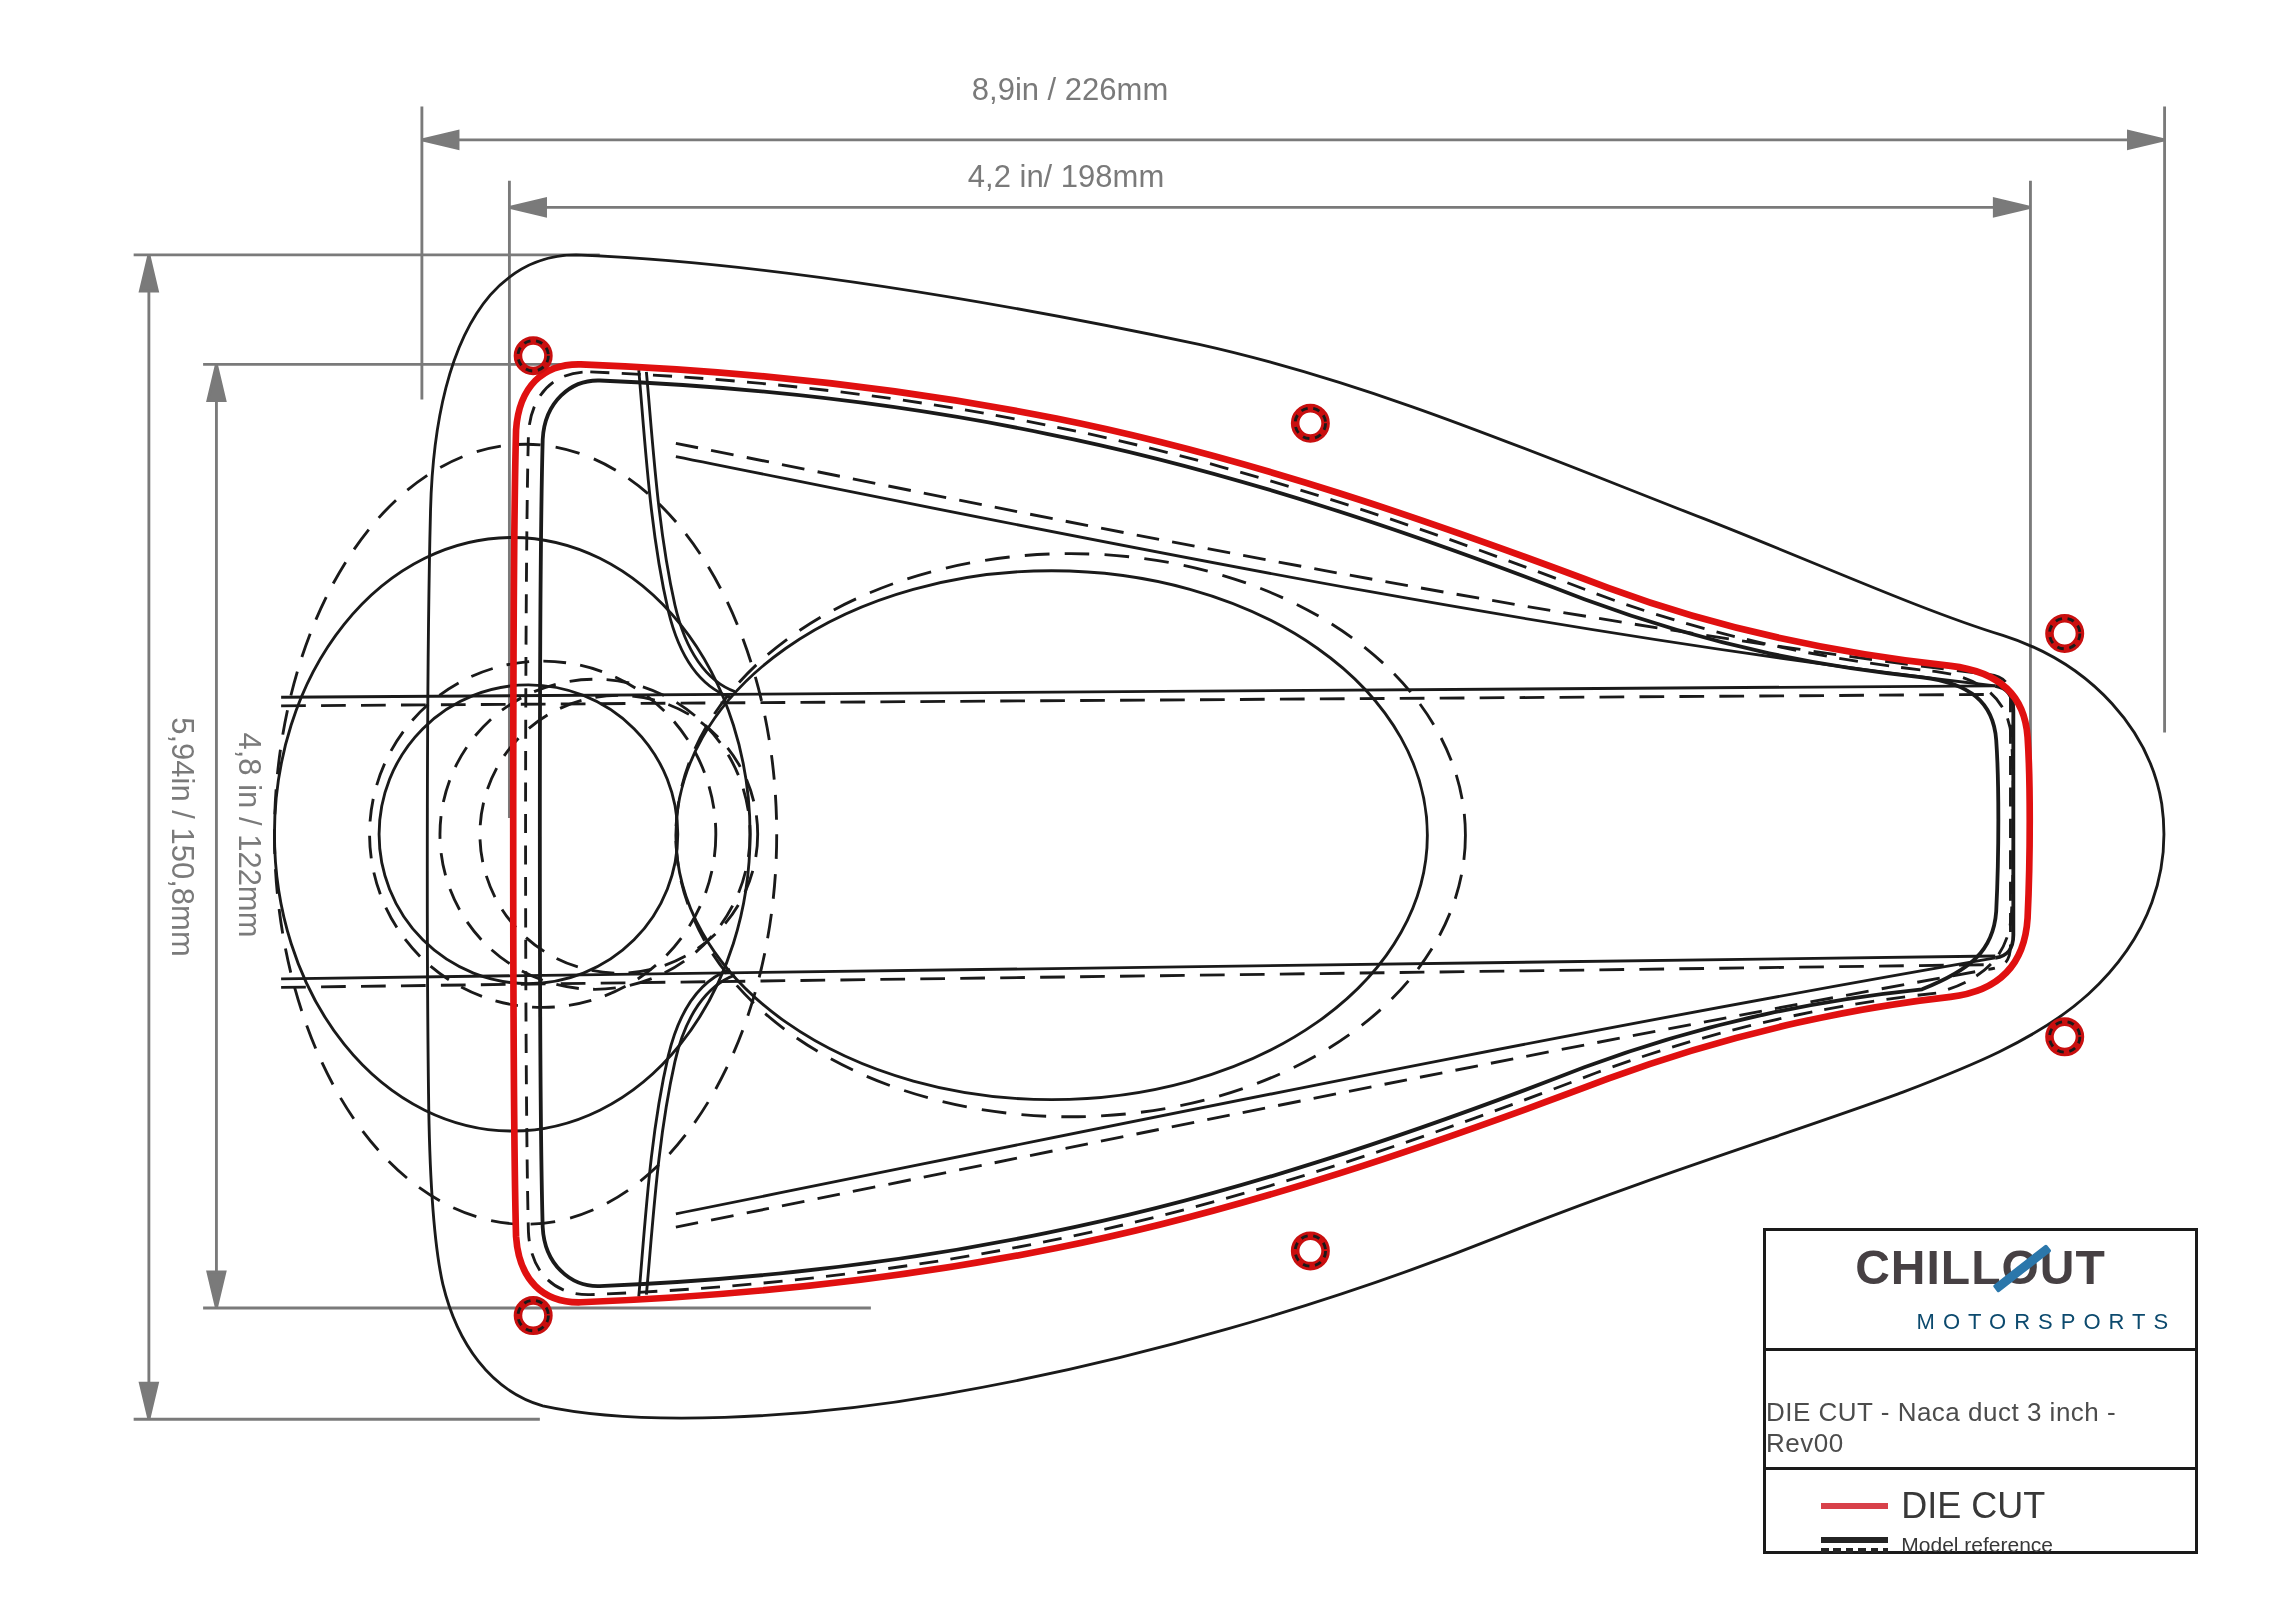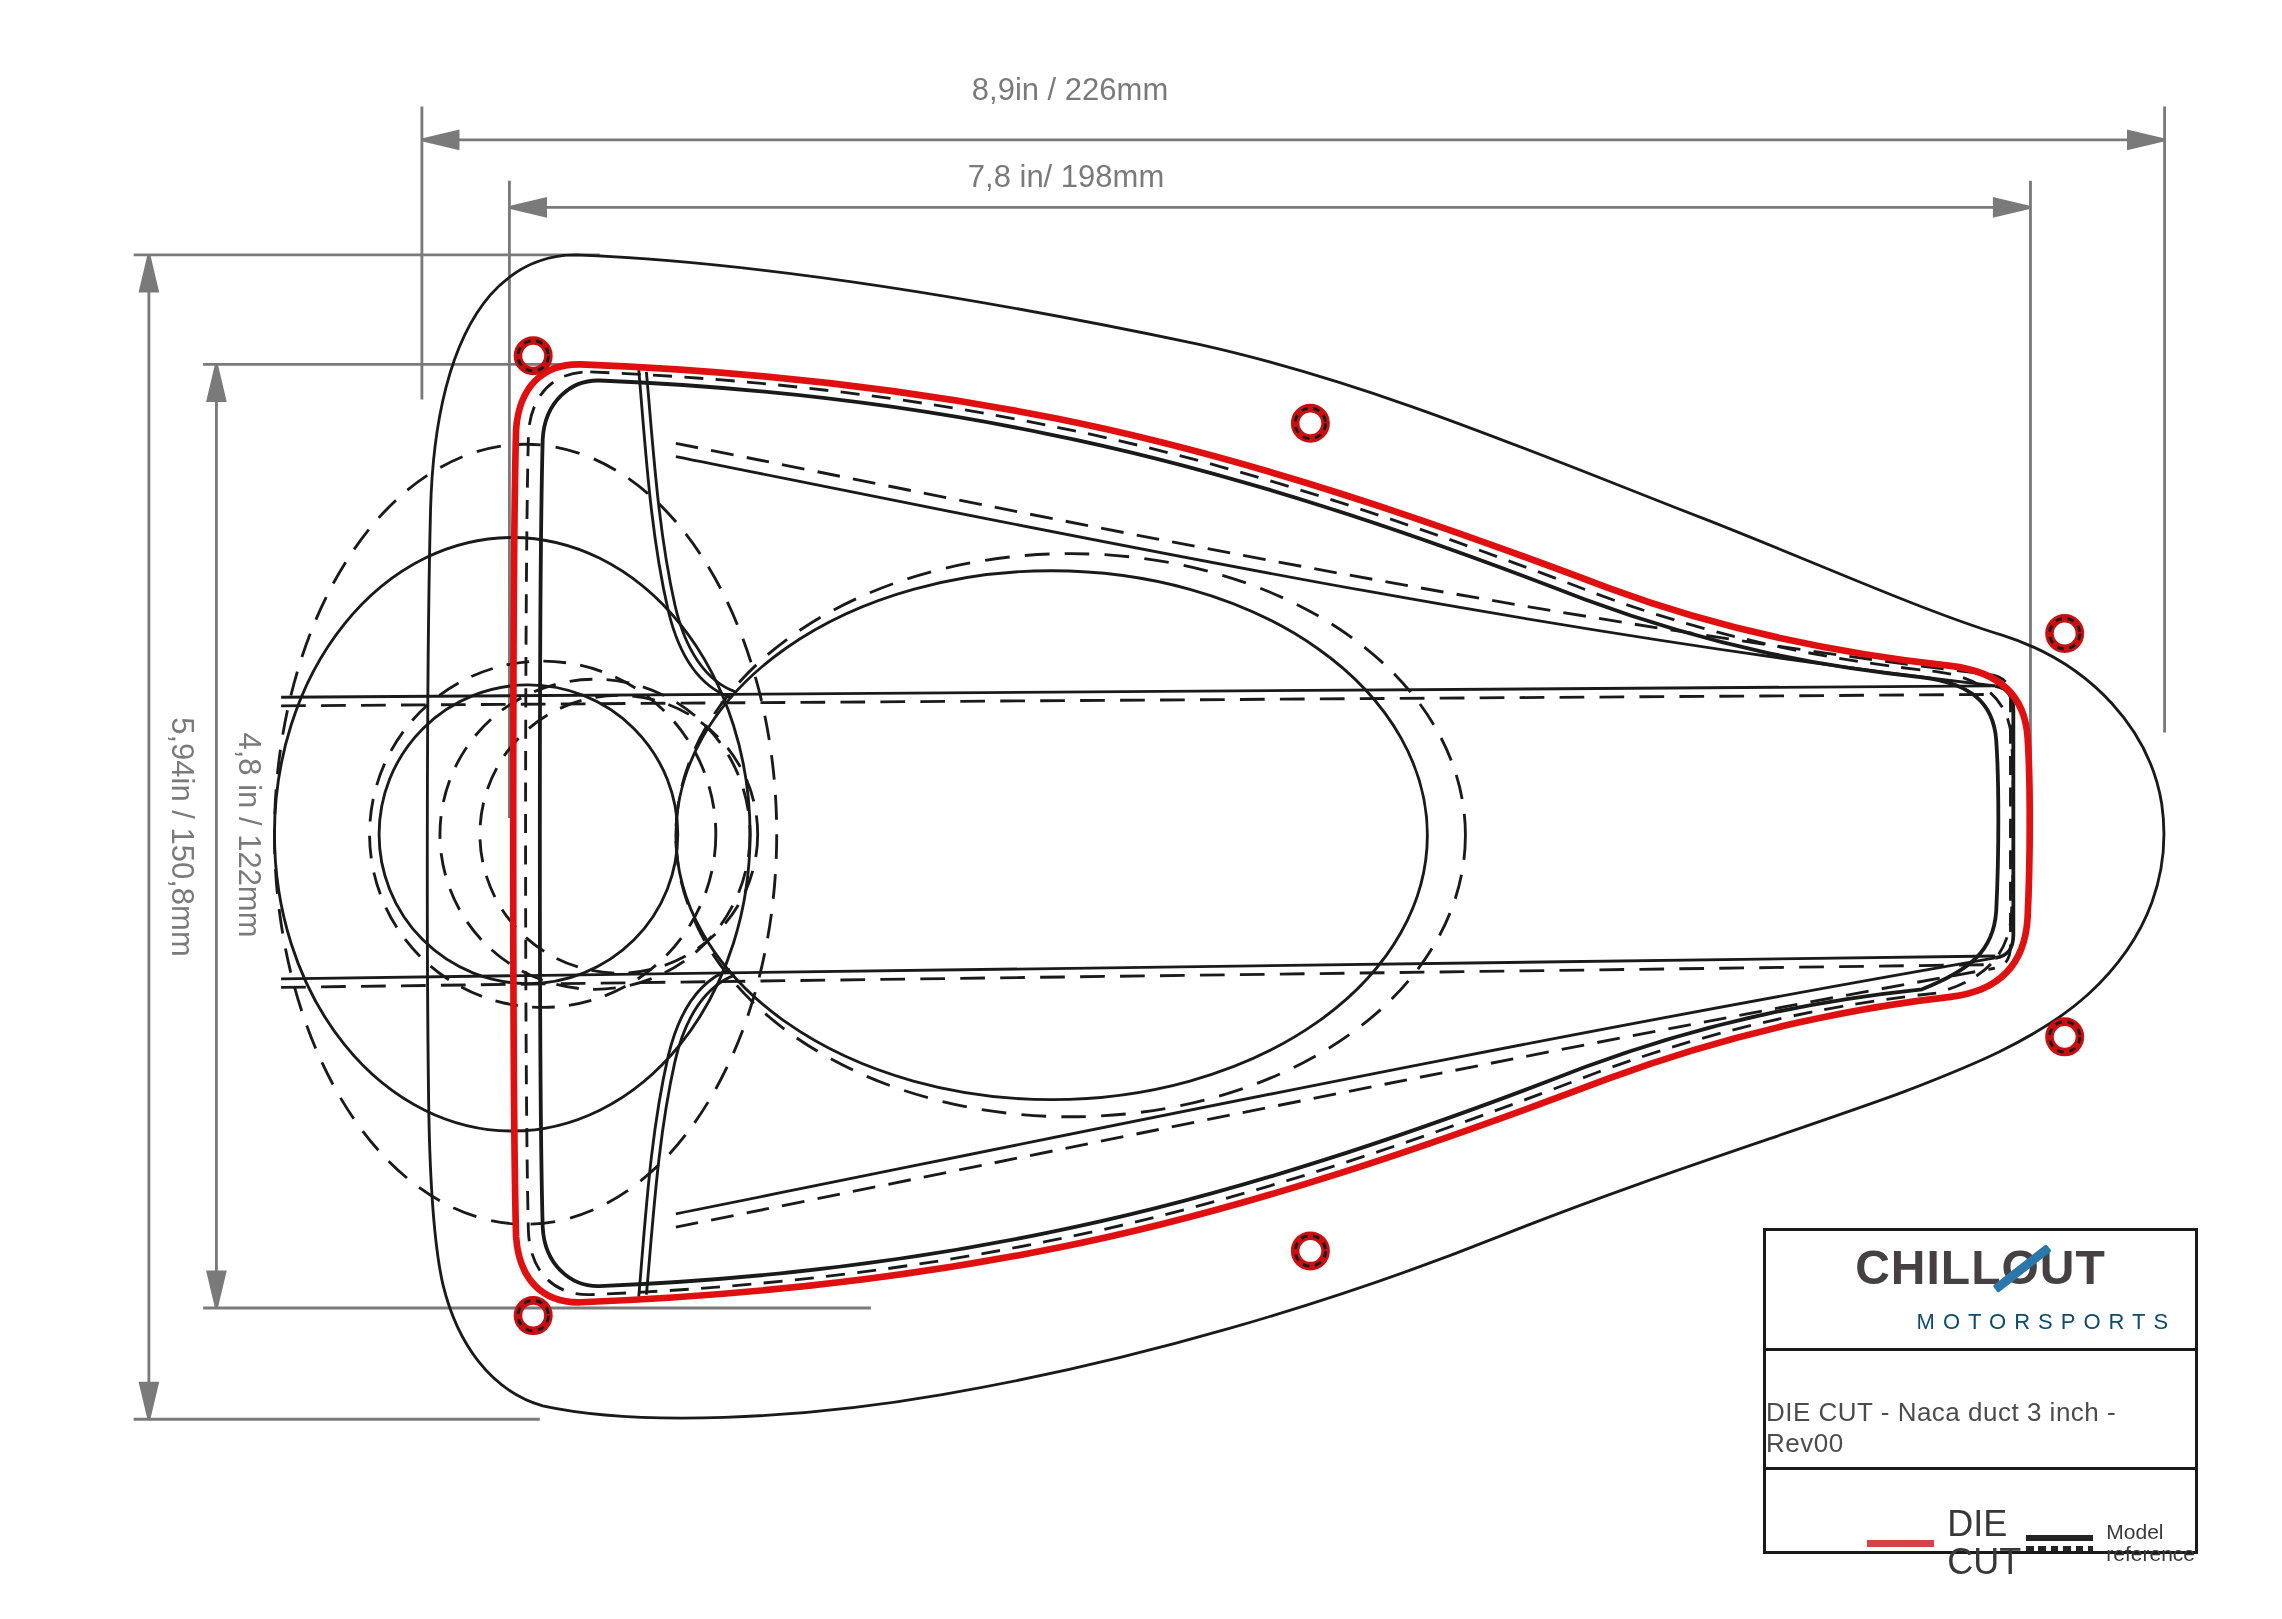--- a/index.html
+++ b/index.html
@@ -23,21 +23,21 @@
               line-height:1;}
   .o-wrap{position:relative;display:inline-block;}
   .o-slash{position:absolute;left:-13.3px;top:20px;width:68px;height:8.6px;
            background:#2b77ab;transform:rotate(-38deg);border-radius:1.9px;}
   .brand-sub{color:#0c4a6e;font-size:22px;letter-spacing:8px;line-height:1;
              text-align:right;margin-top:19px;padding-right:1.9px;}
   #tb-title{height:82px;border-bottom:3.8px solid #1a1a1a;box-sizing:border-box;
             display:flex;align-items:center;justify-content:center;
             font-size:26px;color:#4c4c4c;letter-spacing:0.5px;margin-top:37px;}
   #tb-legend{height:139px;box-sizing:border-box;padding:17px 0 0 55px;
-             display:flex;justify-content:flex-start;margin-left:46px;}
+             display:flex;flex-direction:column;justify-content:flex-start;}
   .legend-row{display:flex;align-items:center;margin-bottom:9.5px;}
   .legend-swatch{width:67px;margin-right:13.3px;flex:0 0 auto;}
   .sw-red{height:6.7px;background:#d8414a;}
   .sw-solid{height:5.7px;background:#242424;margin-bottom:4.8px;}
   .sw-dotted{height:5.7px;
      background:repeating-linear-gradient(to right,#242424 0 7.6px,transparent 7.6px 12.4px);}
   .legend-label{color:#383838;font-size:36px;line-height:1.05;}
   .legend-label.small{font-size:21px;}
 </style>
 </head>
@@ -198,21 +198,21 @@
     </g>
     <g>
       <circle cx="550" cy="1383" r="16" stroke="#c90f0f" stroke-width="9"></circle>
       <circle cx="550" cy="1383" r="16" stroke="#1a1a1a" stroke-width="3" stroke-dasharray="7 6"></circle>
     </g>
   </g>
 </svg>
 
 <div class="dim-label" style="left:1060px;top:90px;">8,9in / 226mm</div>
 
-<div class="dim-label" style="left:1056px;top:177px;">7,8 in/ 198mm</div>
+<div class="dim-label" style="left:1056px;top:177px;">4,2 in/ 198mm</div>
 
 <div class="dim-label vert" style="left:172px;top:837px;">5,94in / 150,8mm</div>
 
 <div class="dim-label vert" style="left:239px;top:835px;">4,8 in / 122mm</div>
 
 <div id="title-block">
 
   <div id="tb-logo">
     <div class="brand-line">
       <span>CHILL</span>

